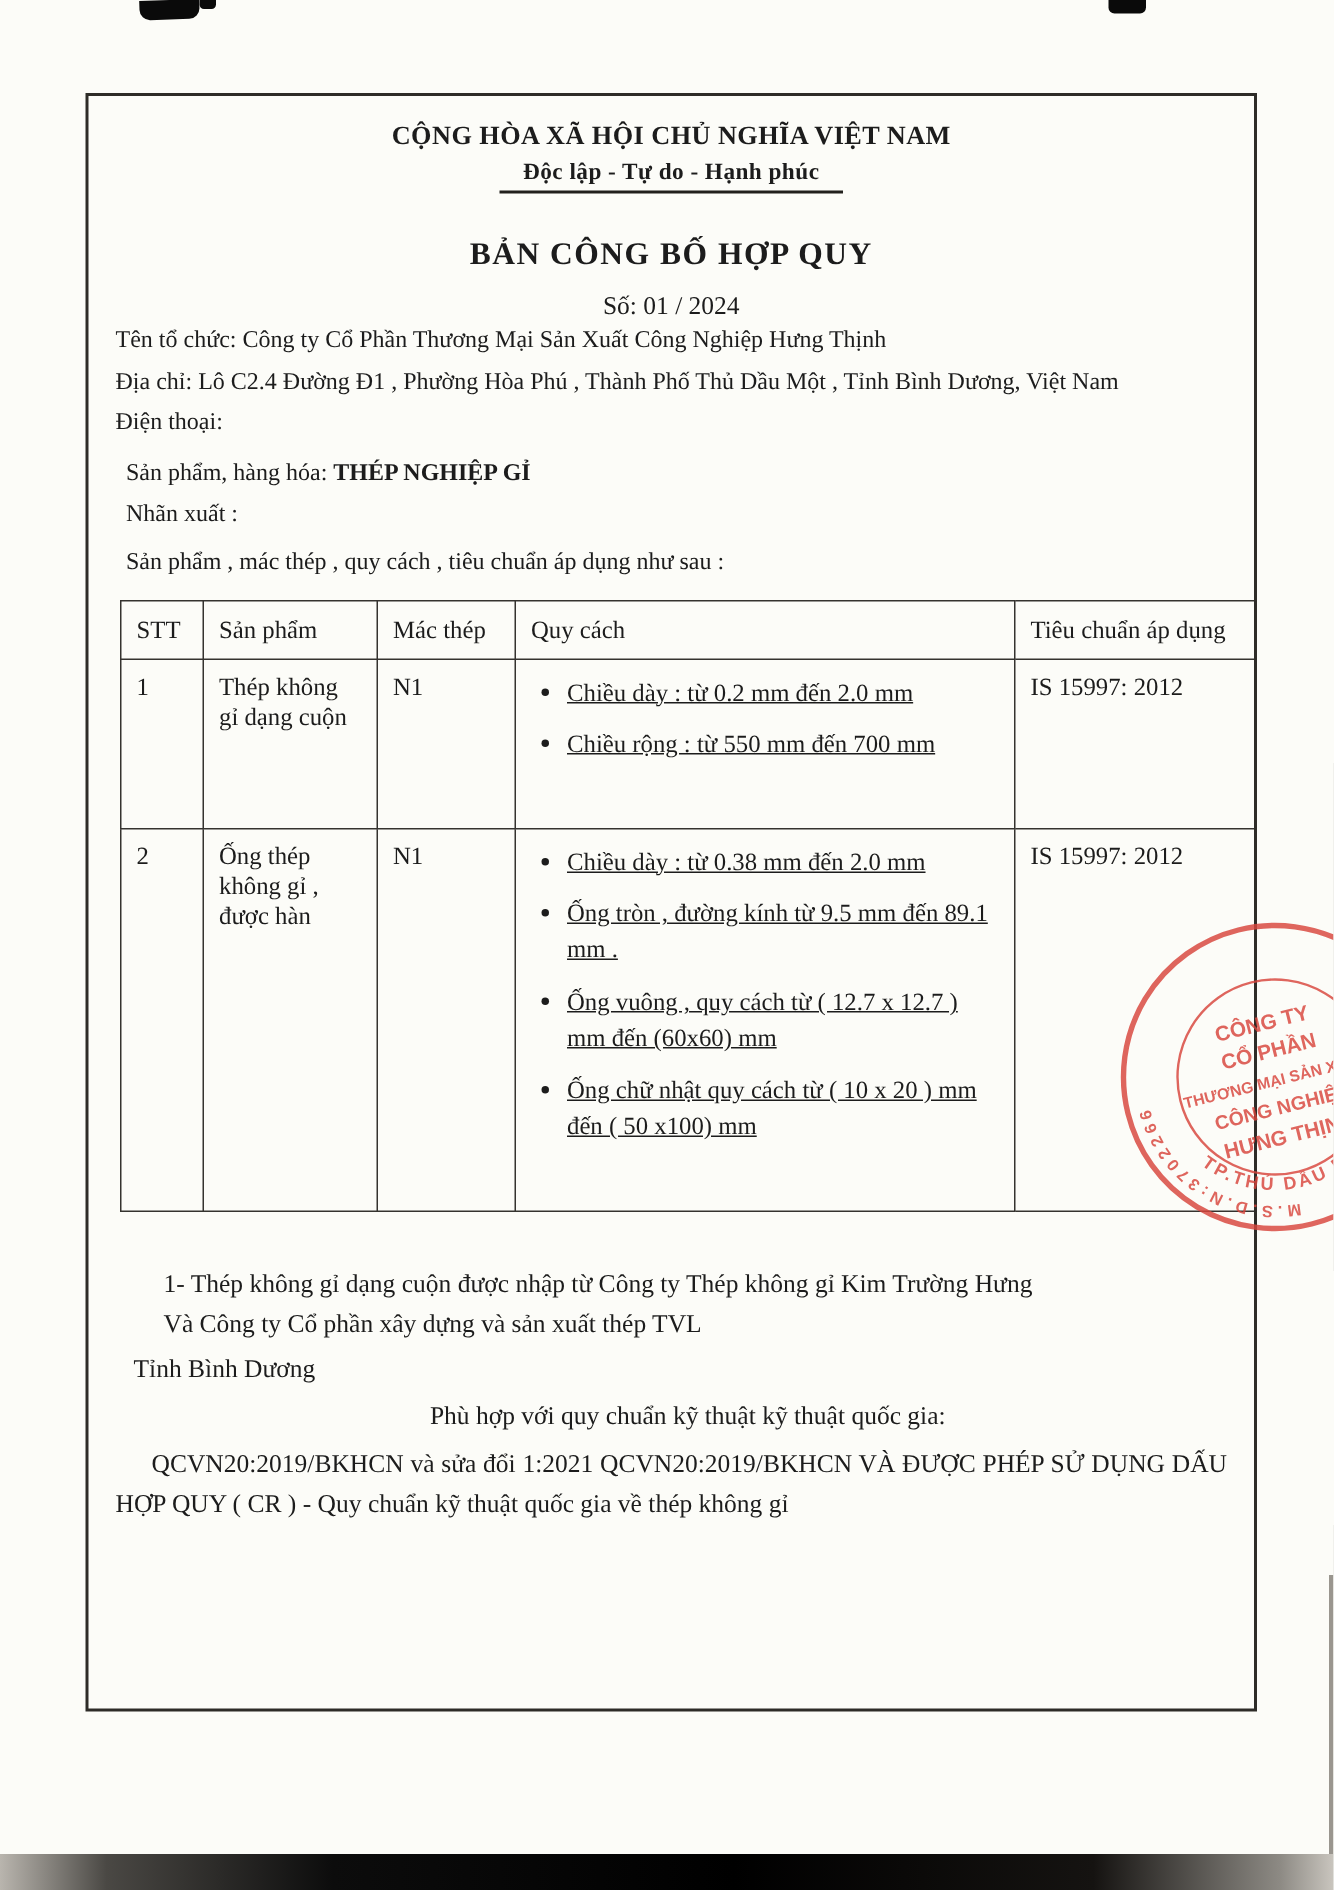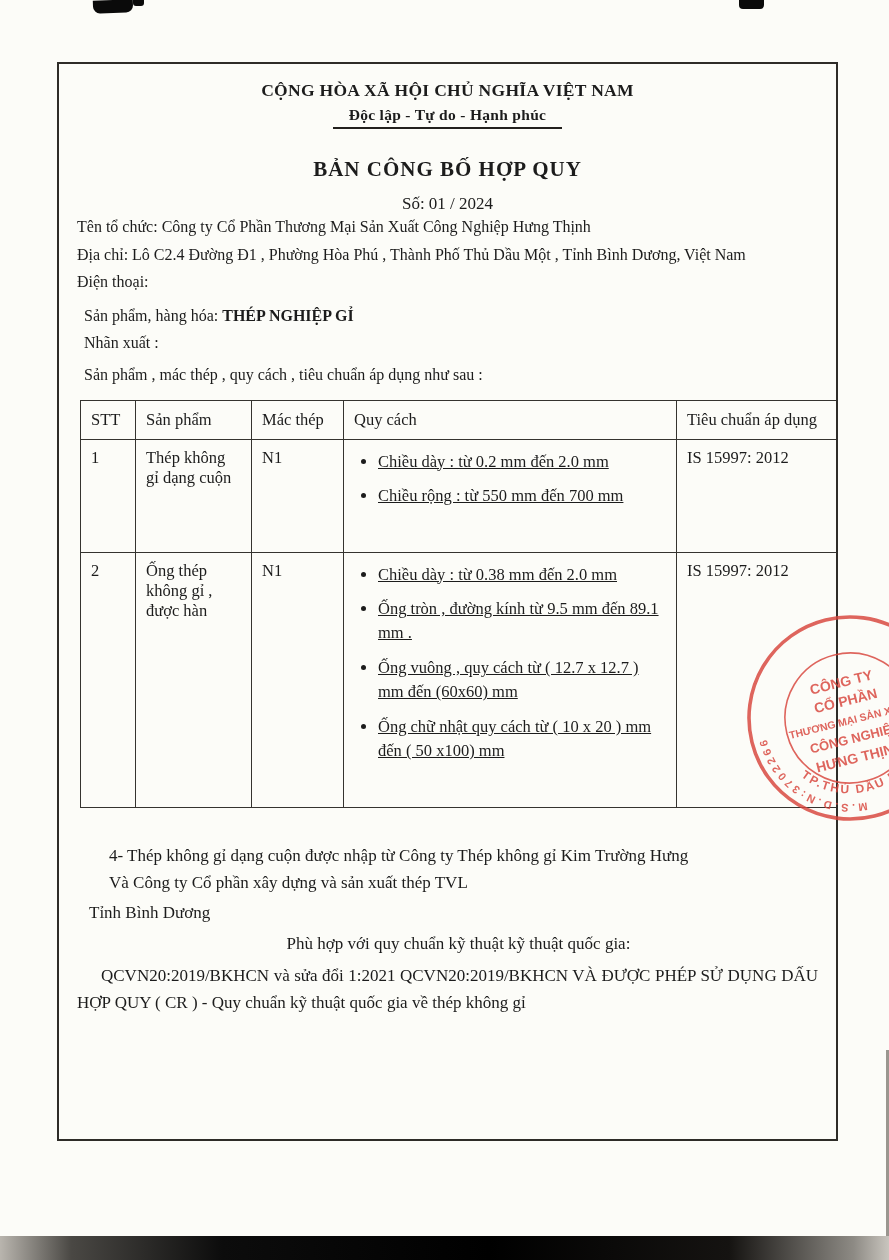--- a/index.html
+++ b/index.html
@@ -145,21 +145,21 @@
               <li>Ống vuông , quy cách từ ( 12.7 x 12.7 ) mm đến (60x60) mm</li>
               <li>Ống chữ nhật quy cách từ ( 10 x 20 ) mm đến ( 50 x100) mm</li>
             </ul>
           </td>
           <td>IS 15997: 2012</td>
         </tr>
       </tbody>
     </table>
 
     <div class="notes">
-      <div class="note1a">4-  Thép không gỉ dạng cuộn được nhập từ Công ty Thép không gỉ Kim Trường Hưng</div>
+      <div class="note1a">1-  Thép không gỉ dạng cuộn được nhập từ Công ty Thép không gỉ Kim Trường Hưng</div>
       <div class="note1b">Và Công ty Cổ phần xây dựng và sản xuất thép TVL</div>
       <div class="province">Tỉnh Bình Dương</div>
       <div class="conf-intro">Phù hợp với quy chuẩn kỹ thuật kỹ thuật quốc gia:</div>
       <p class="conf-body">QCVN20:2019/BKHCN  và  sửa  đổi  1:2021  QCVN20:2019/BKHCN  VÀ  ĐƯỢC PHÉP SỬ DỤNG DẤU HỢP QUY ( CR ) -  Quy chuẩn kỹ thuật quốc gia về thép không gỉ</p>
     </div>
 
   </div>
 
   <svg class="stamp" viewBox="0 0 212 212" xmlns="http://www.w3.org/2000/svg">
     <defs>

